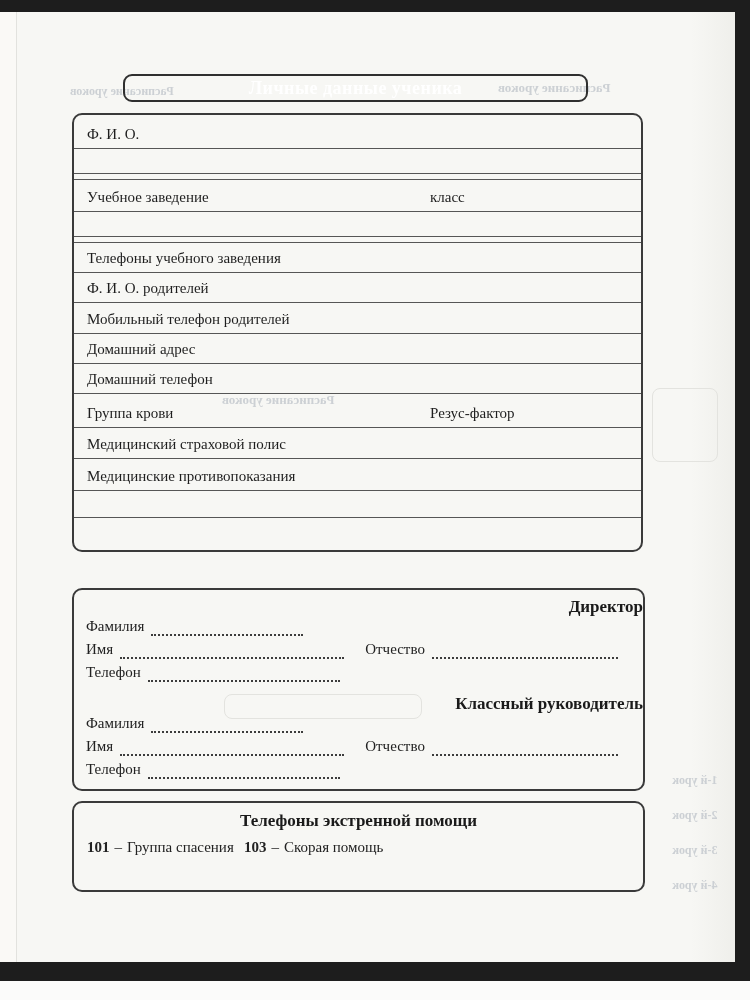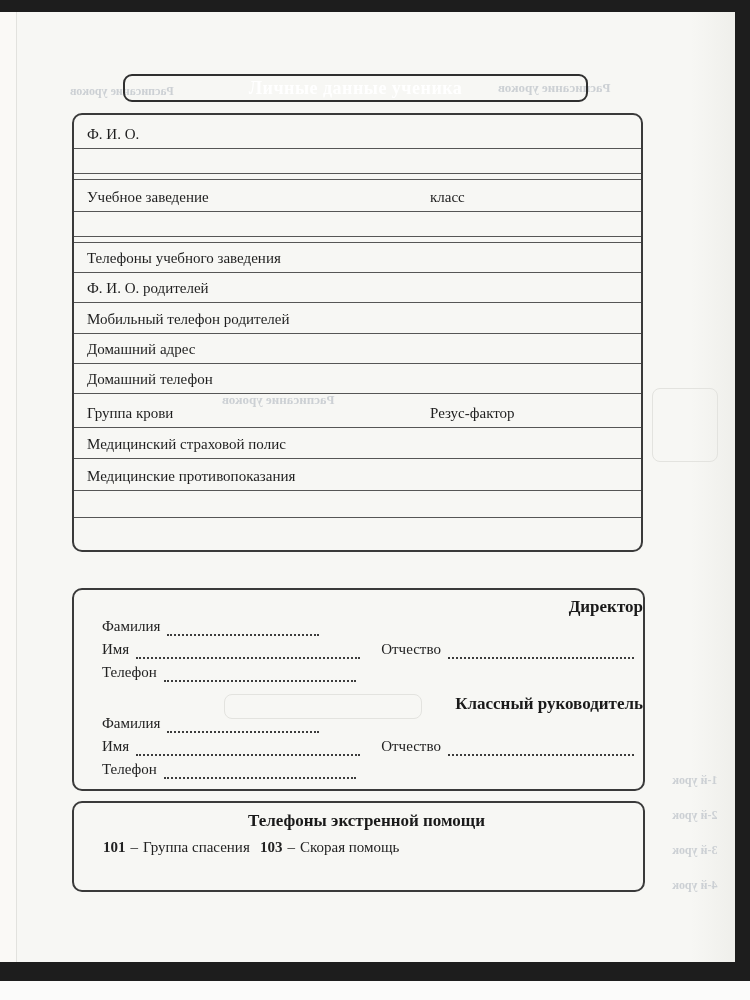--- a/index.html
+++ b/index.html
@@ -46,33 +46,33 @@
   .t-row.no-border { border-bottom: none; }
   .row-label { white-space: nowrap; }
   .row-label2 { position: absolute; left: 356px; bottom: 5px; white-space: nowrap; }
 
   
   .contact-box {
     position: absolute; left: 72px; top: 588px; width: 573px; height: 203px;
     border: 2px solid #3a3a3a; border-radius: 10px;
   }
   .group-heading { margin-top: 6px; text-align: right; font-weight: bold; font-size: 17px; color: #1a1a1a; line-height: 22px; }
-  .c-field { display: flex; align-items: baseline; height: 23px; padding-left: 28px; font-size: 15px; }
+  .c-field { display: flex; align-items: baseline; height: 23px; padding-left: 12px; font-size: 15px; }
   .c-label { white-space: nowrap; }
   .leader { align-self: flex-end; margin: 0 0 5px 7px; border-bottom: 2px dotted #3c3c3c; height: 2px; }
   .lead-surname { width: 152px; }
   .lead-name { width: 224px; }
   .lead-patronymic { width: 186px; }
   .lead-phone { width: 192px; }
   .c-label.patronymic { margin-left: 21px; }
 
   
   .emergency-box {
     position: absolute; left: 72px; top: 801px; width: 573px; height: 91px;
-    border: 2px solid #3a3a3a; border-radius: 10px; padding-left: 16px;
+    border: 2px solid #3a3a3a; border-radius: 10px;
   }
   .em-heading { margin-top: 7px; text-align: center; font-weight: bold; font-size: 17px; color: #1a1a1a; line-height: 22px; }
   .em-row { display: flex; padding-left: 13px; font-size: 15px; line-height: 22px; margin-top: 4px; }
   .em-item { white-space: nowrap; }
   .em-item.left-col { width: 157px; }
   .em-num { font-weight: bold; }
   .em-sep { margin: 0 5px; }
 </style>
 </head>
 <body>

